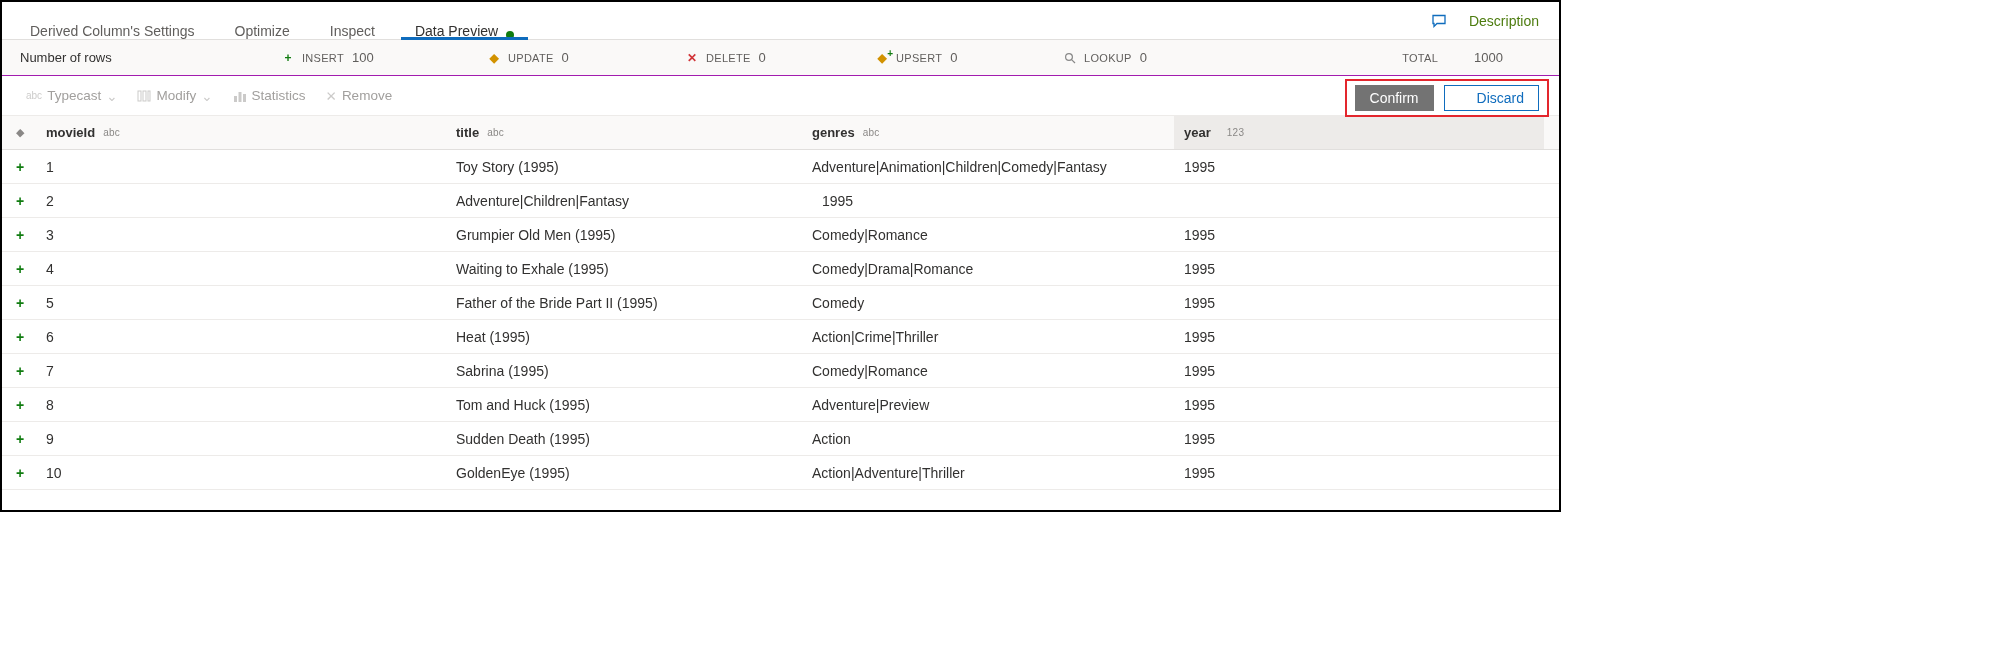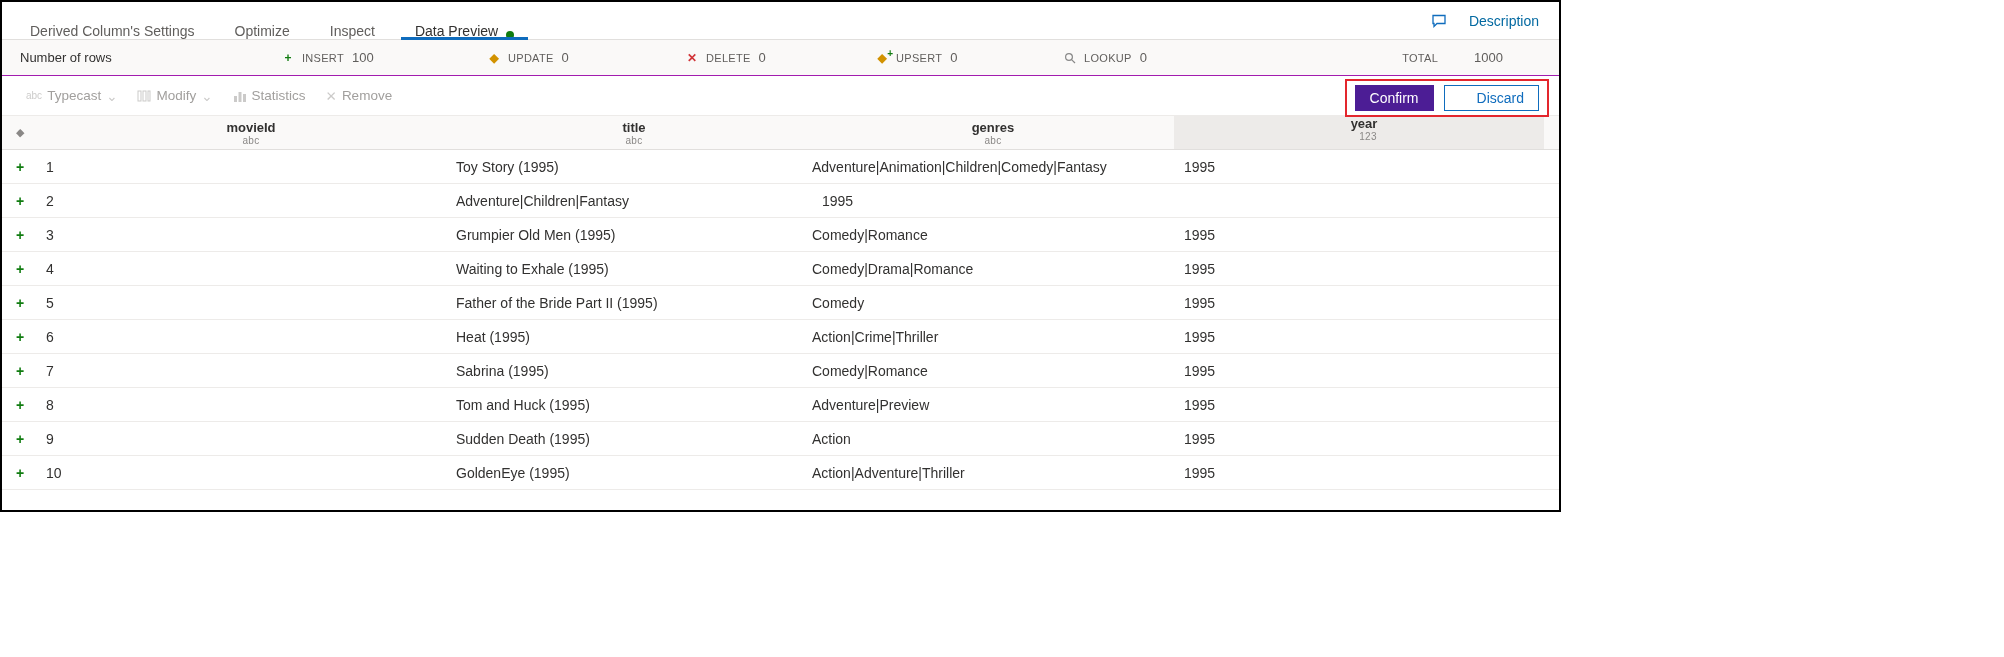--- a/index.html
+++ b/index.html
@@ -41,21 +41,21 @@
     height: 3px;
     background: #0f6cbd;
   }
   .dot-green {
     width: 8px; height: 8px; border-radius: 50%;
     background: #107c10; margin-left: 8px;
   }
   .spacer { flex: 1; }
   .desc-link {
     display: flex; gap: 22px;
-    color: #0369a1; padding: 0 12px; cursor: pointer;
+    color: #4d7c0f; padding: 0 12px; cursor: pointer;
   }
   
   .stats {
     display: flex;
     align-items: center;
     height: 36px;
     background: #faf9f8;
     border-bottom: 1px solid #a21caf;
     padding: 0 18px;
     font-size: 13px;
@@ -95,36 +95,36 @@
   .btnrow {
     position: absolute; right: 10px; top: 3px;
     display: flex; gap: 10px;
     padding: 4px 8px;
     border: 2.5px solid #e3262d;
   }
   .btn {
     height: 26px; padding: 0 14px; display:flex; align-items:center;
     font-size: 14px; cursor: pointer; border: 1px solid transparent;
   }
-  .btn-primary { background:#4c1d95; color:#fff; }
+  .btn-primary { background:#737373; color:#fff; }
   .btn-secondary { background:#fff; color:#0f6cbd; border-color:#0f6cbd;padding-left:32px; }
   
   .grid { width: 100%; }
   .ghead, .grow {
     display: grid;
     grid-template-columns: 44px 56px 354px 356px 362px 370px;
     align-items: center;
   }
   .ghead {
     height: 34px;
     background: #faf9f8;
     border-bottom: 1px solid #e1dfdd;
     font-size: 13px;
   }
-  .ghead .hc { display:flex; align-items:center; gap:0; color:#323130; font-weight:600;flex-direction:column; }
+  .ghead .hc { display:flex; align-items:center; gap:8px; color:#323130; font-weight:600; }
   .ghead .ht { font-size: 10px; color:#8a8886; font-weight:400; letter-spacing:0.3px; }
   .ghead .year-col { background:#edebe9; height:100%; display:flex; align-items:center; padding-left:10px; }
   .sorter { font-size:11px; color:#8a8886; padding-left:14px; }
   .grow {
     height: 34px;
     border-bottom: 1px solid #edebe9;
     font-size: 14px;
     color: #323130;
   }
   .grow .add { color:#107c10; font-weight:bold; padding-left:14px; cursor:pointer; }

